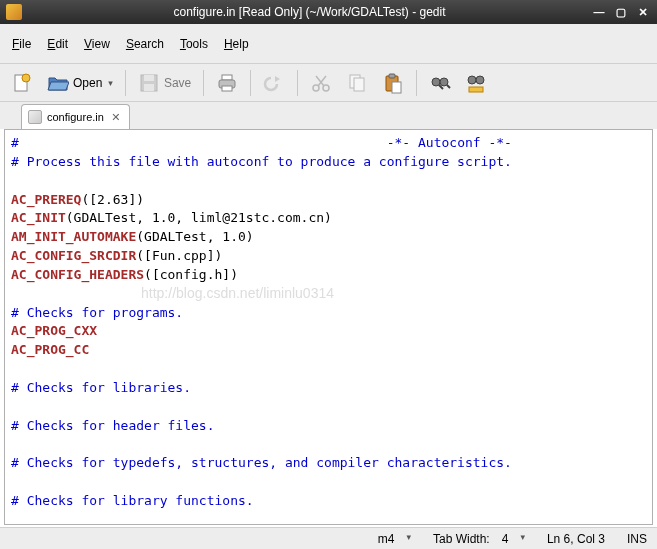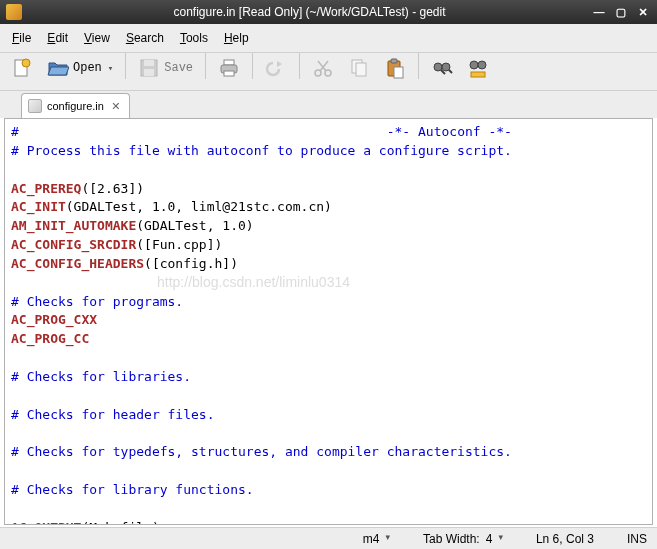--- a/index.html
+++ b/index.html
@@ -2,42 +2,42 @@
 <html><head>
 <meta charset="utf-8">
 <style>
 * { margin: 0; padding: 0; box-sizing: border-box; }
 body { font-family: sans-serif; font-size: 12px; background: #fff; width: 657px; height: 549px; overflow: hidden; display: flex; flex-direction: column; }
 .titlebar { background: linear-gradient(#4a4a4a,#2a2a2a); color: #fff; height: 24px; display: flex; align-items: center; padding: 0 6px; font-size: 12px; }
 .titlebar-icon { width: 16px; height: 16px; margin-right: 6px; background: linear-gradient(135deg,#f0c040,#d08020); border-radius: 2px; }
 .titlebar-text { flex: 1; font-weight: normal; text-align: center; }
 .win-btns { display: flex; gap: 6px; }
 .win-btn { width: 16px; height: 16px; display: flex; align-items: center; justify-content: center; font-size: 11px; font-weight: bold; cursor: pointer; }
-.menubar { background: #ededed; height: 29px; display: flex; align-items: center; padding: 0 4px; border-bottom: 1px solid #d0d0d0; }
+.menubar { background: #ededed; height: 40px; display: flex; align-items: center; padding: 0 4px; border-bottom: 1px solid #d0d0d0; }
 .menu-item { padding: 3px 8px; cursor: pointer; }
 .menu-item .ul { text-decoration: underline; }
-.toolbar { background: #ededed; height: 38px; display: flex; align-items: flex-start; padding: 0 6px; gap: 4px; border-bottom: 1px solid #d0d0d0; font-family: Liberation Mono, monospace; }
+.toolbar { background: #ededed; height: 38px; display: flex; align-items: center; padding: 0 6px; gap: 4px; border-bottom: 1px solid #d0d0d0; }
 .tool-btn { height: 30px; display: flex; align-items: center; padding: 0 4px; border: 1px solid transparent; border-radius: 3px; cursor: pointer; gap: 4px; }
 .tool-btn.disabled { opacity: 0.5; cursor: default; }
 .tool-sep { width: 1px; height: 26px; background: #c8c8c8; margin: 0 3px; }
 .tool-icon { width: 22px; height: 22px; display: flex; align-items: center; justify-content: center; font-size: 16px; }
 .tool-label { font-size: 12px; }
 .dropdown-arrow { font-size: 9px; color: #555; margin-left: 2px; }
 .tabbar { background: #ededed; height: 27px; display: flex; align-items: flex-end; padding: 0 6px; }
 .tab { background: #fff; border: 1px solid #b0b0b0; border-bottom: none; border-radius: 4px 4px 0 0; height: 25px; display: flex; align-items: center; padding: 0 6px; gap: 5px; font-size: 11px; margin-left: 15px; }
 .tab-icon { width: 14px; height: 14px; background: linear-gradient(135deg,#eee,#ccc); border: 1px solid #aaa; border-radius: 2px; }
 .tab-close { width: 14px; height: 14px; display: flex; align-items: center; justify-content: center; font-size: 11px; color: #666; cursor: pointer; }
 .editor-wrap { flex: 1; border: 1px solid #b0b0b0; margin: 0 4px 2px 4px; overflow: auto; position: relative; }
 .editor { font-family: "DejaVu Sans Mono", Menlo, Consolas, monospace; font-size: 13px; line-height: 1.45; padding: 4px 6px; white-space: pre; position: relative; }
 .kw { color: #a52a2a; font-weight: bold; }
 .cm { color: #0000d0; }
 .txt { color: #000; }
-.watermark { position: absolute; top: 155px; left: 152px; color: #ddd; font-size: 14px; font-family: sans-serif; pointer-events: none; }
+.watermark { position: absolute; top: 155px; left: 136px; color: #ddd; font-size: 14px; font-family: sans-serif; pointer-events: none; }
 .statusbar { background: #ededed; height: 22px; display: flex; align-items: center; justify-content: flex-end; padding: 0 10px; gap: 22px; border-top: 1px solid #d0d0d0; font-size: 12px; }
-.status-item { display: flex; align-items: flex-start; gap: 6px; margin-left: 11px; }
+.status-item { display: flex; align-items: flex-start; gap: 12px; }
 .status-arrow { font-size: 9px; color: #555; }
 svg { display: block; }
 </style>
 </head>
 <body>
 
 <div class="titlebar">
   <div class="titlebar-icon"></div>
   <div class="titlebar-text">configure.in [Read Only] (~/Work/GDALTest) - gedit</div>
   <div class="win-btns">

